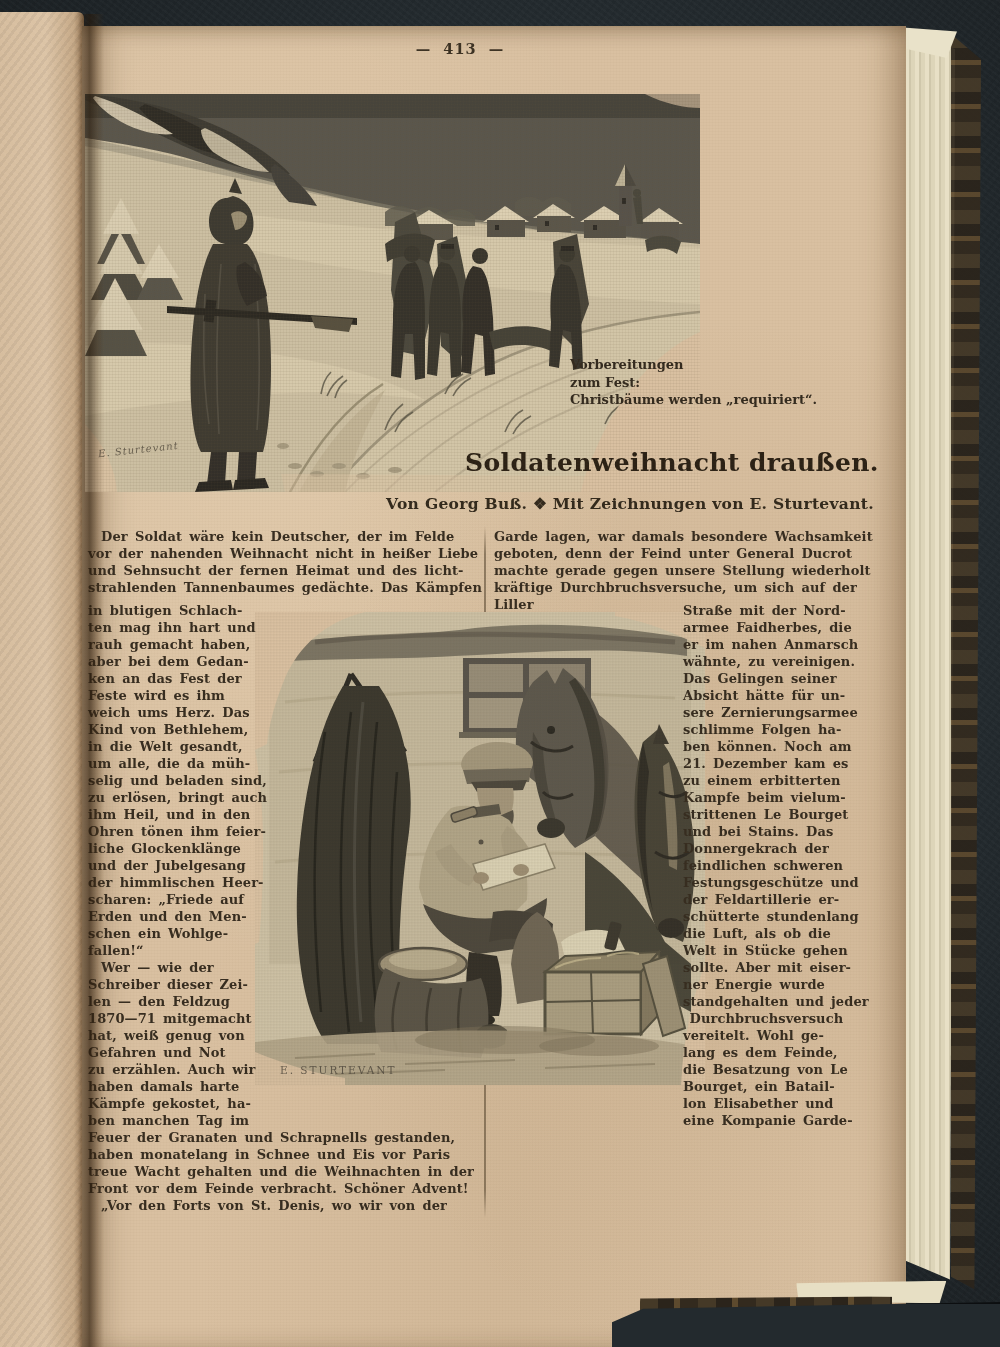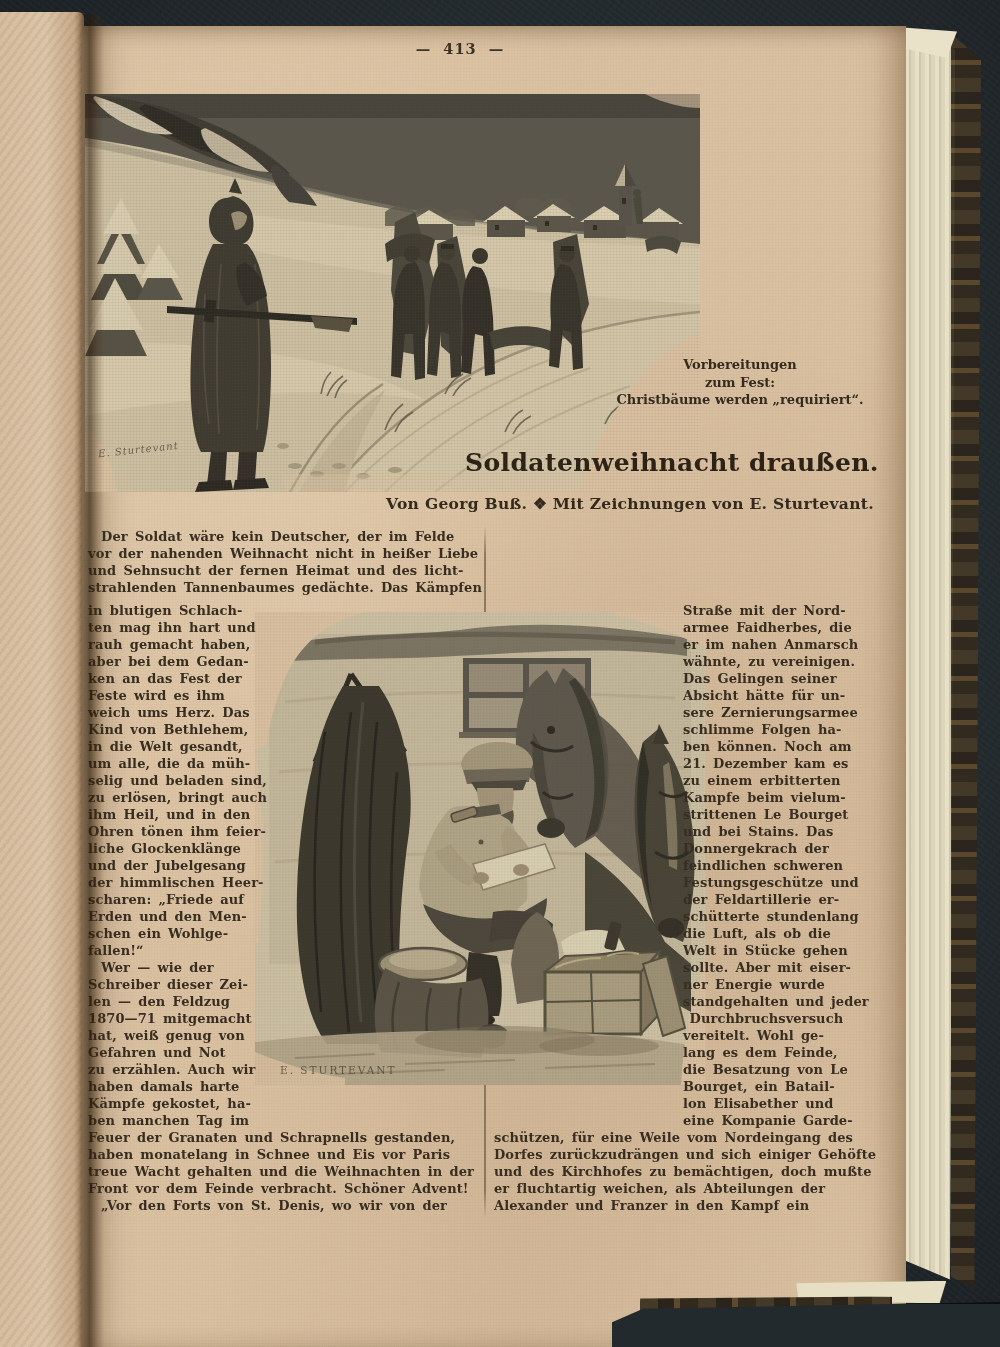--- a/index.html
+++ b/index.html
@@ -58,21 +58,21 @@
   .ill::after{content:"";position:absolute;inset:0;pointer-events:none;
     background:repeating-linear-gradient(0deg, rgba(86,76,56,.05) 0 1px, transparent 1px 3px),
                repeating-linear-gradient(90deg, rgba(86,76,56,.04) 0 1px, transparent 1px 3px);}
   .ill1{left:3px;top:68px;width:615px;height:398px;}
   .ill2{left:173px;top:586px;width:450px;height:473px;}
 
   .sig{position:absolute;font-style:italic;color:#564e40;z-index:4;}
   .sig1{left:16px;top:418px;font-size:10px;transform:rotate(-6deg);letter-spacing:1px;opacity:.85;}
   .sig2{left:198px;top:1038px;font-size:10.5px;font-style:normal;letter-spacing:2px;color:#4c453a;opacity:.8;}
 
-  .caption{position:absolute;text-align:center;font-weight:700;color:#342b1f;white-space:pre-line;z-index:4;}
+  .caption{position:absolute;text-align:left;font-weight:700;color:#342b1f;white-space:pre-line;z-index:4;}
   .caption1{left:488px;top:330px;width:340px;font-size:13px;line-height:17.5px;}
   .caption2{left:140px;top:1068px;width:520px;font-size:12.5px;line-height:16px;}
 
   .title{position:absolute;left:356px;top:422px;width:468px;margin:0;text-align:center;
     font-size:25px;font-weight:700;color:#2b2115;letter-spacing:.4px;}
   .byline{position:absolute;left:268px;top:468px;width:560px;text-align:center;
     font-size:15.5px;font-weight:700;color:#32291c;letter-spacing:.3px;}
 
   .col-rule{position:absolute;left:402px;top:500px;width:1.5px;height:692px;
     background:linear-gradient(180deg, rgba(70,55,34,.0), rgba(70,55,34,.5) 4%, rgba(70,55,34,.5) 96%, rgba(70,55,34,0));}
@@ -265,20 +265,24 @@
 Gefahren und Not
 zu erzählen. Auch wir
 haben damals harte
 Kämpfe gekostet, ha-
 ben manchen Tag im</div>
     <div class="txt lc-bottom">Feuer der Granaten und Schrapnells gestanden,
 haben monatelang in Schnee und Eis vor Paris
 treue Wacht gehalten und die Weihnachten in der
 Front vor dem Feinde verbracht. Schöner Advent!
  „Vor den Forts von St. Denis, wo wir von der</div>
+    <div class="txt rc-top">Garde lagen, war damals besondere Wachsamkeit
+geboten, denn der Feind unter General Ducrot
+machte gerade gegen unsere Stellung wiederholt
+kräftige Durchbruchsversuche, um sich auf der Liller</div>
     <div class="txt rc-narrow">Straße mit der Nord-
 armee Faidherbes, die
 er im nahen Anmarsch
 wähnte, zu vereinigen.
 Das Gelingen seiner
 Absicht hätte für un-
 sere Zernierungsarmee
 schlimme Folgen ha-
 ben können. Noch am
 21. Dezember kam es
@@ -296,25 +300,20 @@
 sollte. Aber mit eiser-
 ner Energie wurde
 standgehalten und jeder
  Durchbruchsversuch
 vereitelt. Wohl ge-
 lang es dem Feinde,
 die Besatzung von Le
 Bourget, ein Batail-
 lon Elisabether und
 eine Kompanie Garde-</div>
-    <div class="txt rc-bottom">schützen, für eine Weile vom Nordeingang des
-Dorfes zurückzudrängen und sich einiger Gehöfte
-und des Kirchhofes zu bemächtigen, doch mußte
-er fluchtartig weichen, als Abteilungen der
-Alexander und Franzer in den Kampf ein</div>
 
     <div class="ill ill2">
       <svg viewBox="0 0 450 473" preserveAspectRatio="none">
         <rect width="450" height="473" fill="#ccc0a4"></rect>
         <g>
           <rect x="14" y="22" width="422" height="330" fill="#c3b79b"></rect>
           <path d="M30,90 C120,80 240,76 420,86 M24,160 C140,150 300,148 430,156 M20,250 C130,240 300,238 432,246" stroke="#ada184" stroke-width="3" fill="none" opacity="0.5"></path>
         </g>
         <g>
           <path d="M20,34 C80,20 150,26 220,16 C300,8 370,16 432,26 L432,44 C360,34 280,40 200,44 C130,48 70,46 20,50 Z" fill="#6e6859" opacity="0.85"></path>

